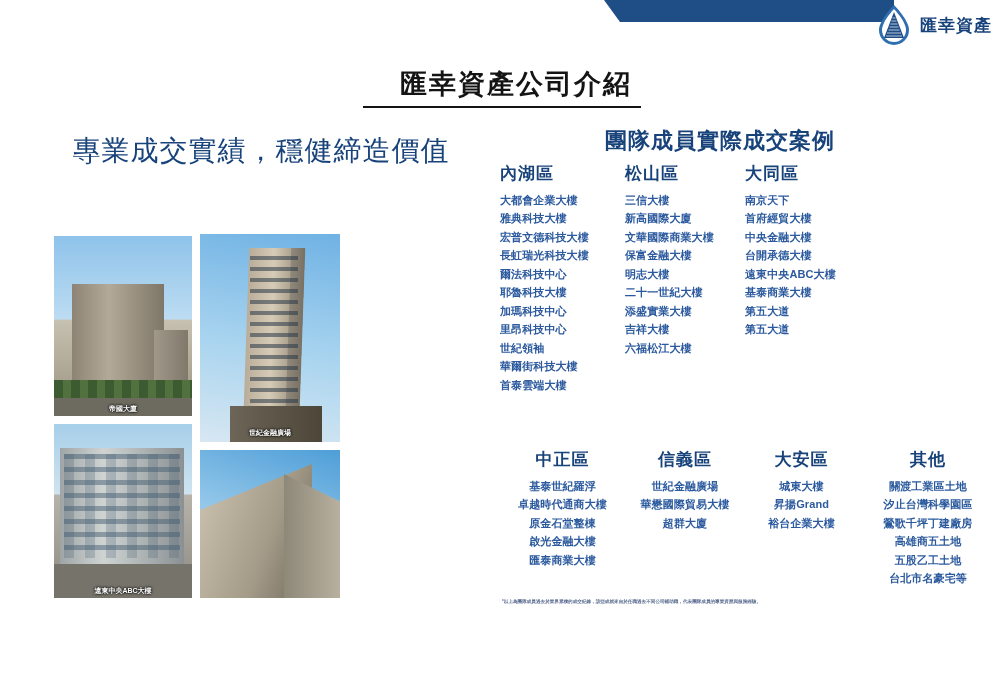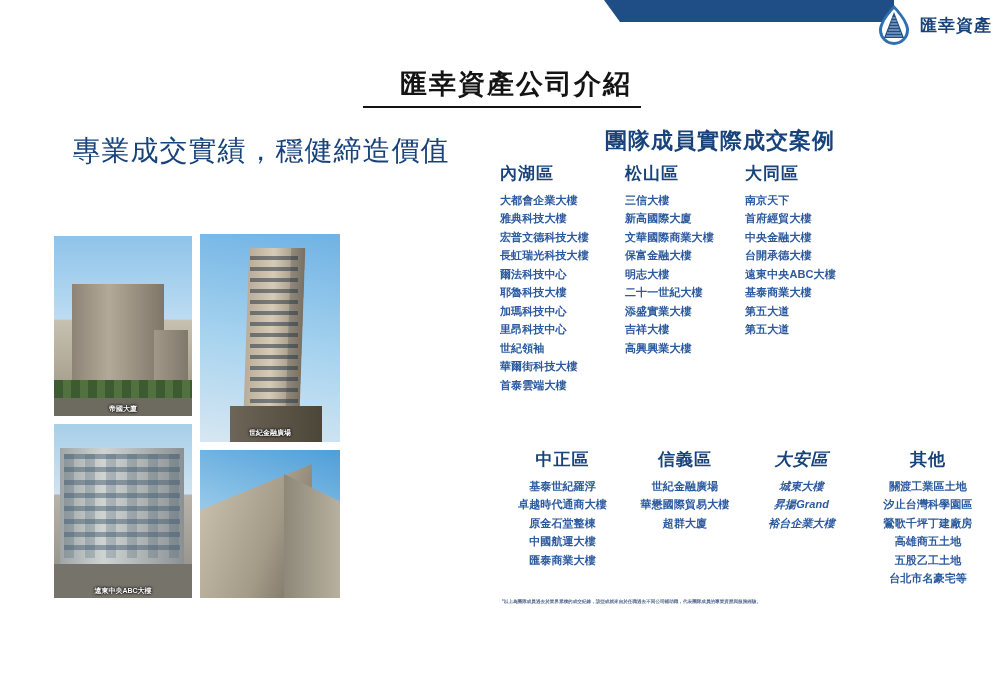--- a/index.html
+++ b/index.html
@@ -106,21 +106,21 @@
   .district-grid{position:absolute;left:0;width:500px;display:flex;}
   #grid-top{top:36px;}
   #grid-bottom{top:322px;text-align:center;}
   .district{flex:0 0 auto;}
   #grid-top .district:nth-child(1){width:125px;}
   #grid-top .district:nth-child(2){width:120px;}
   #grid-top .district:nth-child(3){width:113px;}
   #grid-top .district:nth-child(4){width:140px;margin-left:16px;}
   #grid-bottom .district:nth-child(1){width:125px;}
   #grid-bottom .district:nth-child(2){width:120px;}
-  #grid-bottom .district:nth-child(3){width:113px;font-style:italic;}
+  #grid-bottom .district:nth-child(3){width:113px;}
   #grid-bottom .district:nth-child(4){width:140px;}
   .district-name{
     font-size:17px;font-weight:bold;color:#17427a;
     letter-spacing:1px;margin-bottom:6px;
   }
   .district-list{list-style:none;margin:0;padding:0;}
   .district-list li{
     font-size:11px;font-weight:bold;color:#2c5a9e;
     line-height:1.68;white-space:nowrap;letter-spacing:.1px;
   }
@@ -214,21 +214,21 @@
       <div class="district-name">松山區</div>
       <ul class="district-list">
         <li>三信大樓</li>
         <li>新高國際大廈</li>
         <li>文華國際商業大樓</li>
         <li>保富金融大樓</li>
         <li>明志大樓</li>
         <li>二十一世紀大樓</li>
         <li>添盛實業大樓</li>
         <li>吉祥大樓</li>
-        <li>高興興業大樓</li>
+        <li>六福松江大樓</li>
       </ul>
     </div>
     <div class="district">
       <div class="district-name">大同區</div>
       <ul class="district-list">
         <li>南京天下</li>
         <li>首府經貿大樓</li>
         <li>中央金融大樓</li>
         <li>台開承德大樓</li>
         <li>遠東中央ABC大樓</li>
@@ -239,21 +239,21 @@
     </div>
   </div>
 
   <div class="district-grid" id="grid-bottom">
     <div class="district">
       <div class="district-name">中正區</div>
       <ul class="district-list">
         <li>基泰世紀羅浮</li>
         <li>卓越時代通商大樓</li>
         <li>原金石堂整棟</li>
-        <li>中國航運大樓</li>
+        <li>啟光金融大樓</li>
         <li>匯泰商業大樓</li>
       </ul>
     </div>
     <div class="district">
       <div class="district-name">信義區</div>
       <ul class="district-list">
         <li>世紀金融廣場</li>
         <li>華懋國際貿易大樓</li>
         <li>超群大廈</li>
       </ul>

